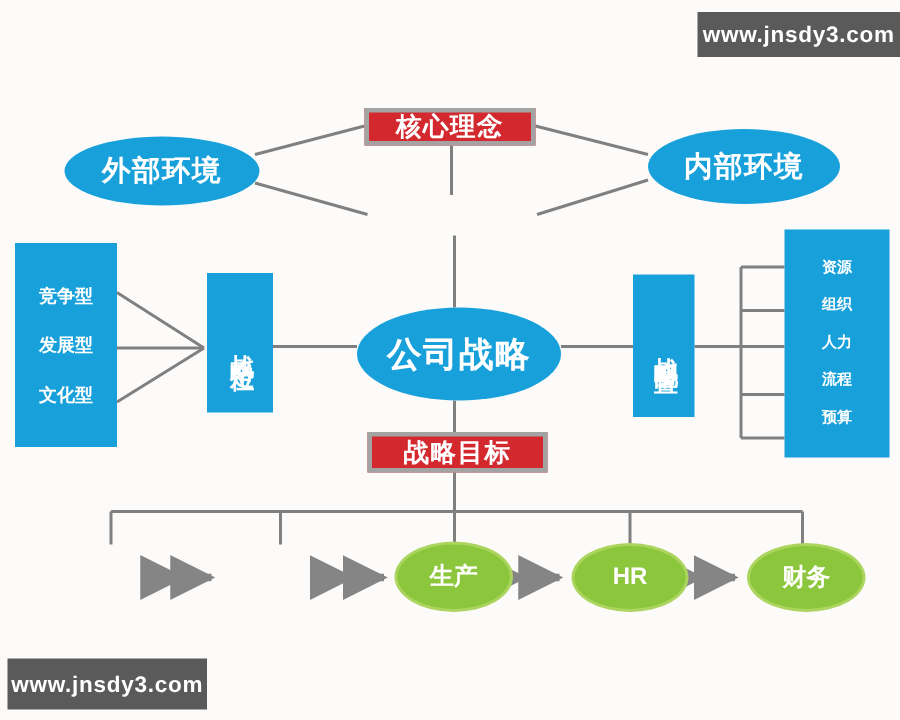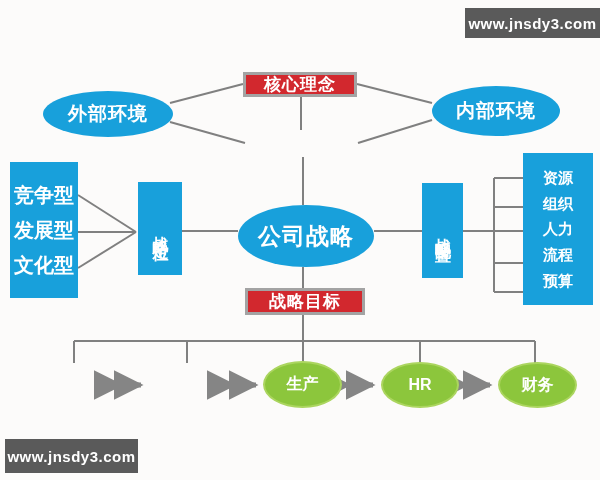--- a/index.html
+++ b/index.html
@@ -84,29 +84,29 @@
     </g>
   </svg>
 
   <div class="bar" style="left:465px;top:8px;width:135px;height:30px;">www.jnsdy3.com</div>
   <div class="bar" style="left:5px;top:439px;width:133px;height:34px;">www.jnsdy3.com</div>
 
   <div class="node red" style="left:243px;top:72px;width:114px;height:25px;font-size:17px;letter-spacing:1px;">核心理念</div>
   <div class="node blue ellipse" style="left:43px;top:91px;width:130px;height:46px;font-size:19px;letter-spacing:1px;">外部环境</div>
   <div class="node blue ellipse" style="left:432px;top:86px;width:128px;height:50px;font-size:19px;letter-spacing:1px;">内部环境</div>
 
-  <div class="node blue stack" style="left:10px;top:162px;width:68px;height:136px;font-size:20px;padding:8px 0;">
+  <div class="node blue stack" style="left:10px;top:162px;width:68px;height:136px;font-size:12px;padding:8px 0;">
     <span>竞争型</span>
     <span>发展型</span>
     <span>文化型</span>
   </div>
   <div class="node blue vert" style="left:138px;top:182px;width:44px;height:93px;font-size:16px;">战略定位</div>
   <div class="node blue ellipse" style="left:238px;top:205px;width:136px;height:62px;font-size:23px;letter-spacing:1px;">公司战略</div>
   <div class="node blue vert" style="left:422px;top:183px;width:41px;height:95px;font-size:16px;">战略配置</div>
-  <div class="node blue stack" style="left:523px;top:153px;width:70px;height:152px;font-size:15px;padding:6px 0;">
+  <div class="node blue stack" style="left:523px;top:153px;width:70px;height:152px;font-size:10px;padding:6px 0;">
     <span>资源</span>
     <span>组织</span>
     <span>人力</span>
     <span>流程</span>
     <span>预算</span>
   </div>
 
   <div class="node red" style="left:245px;top:288px;width:120px;height:27px;font-size:17px;letter-spacing:1px;">战略目标</div>
 
   <div class="node green" style="left:263px;top:361px;width:79px;height:47px;font-size:16px;">生产</div>

